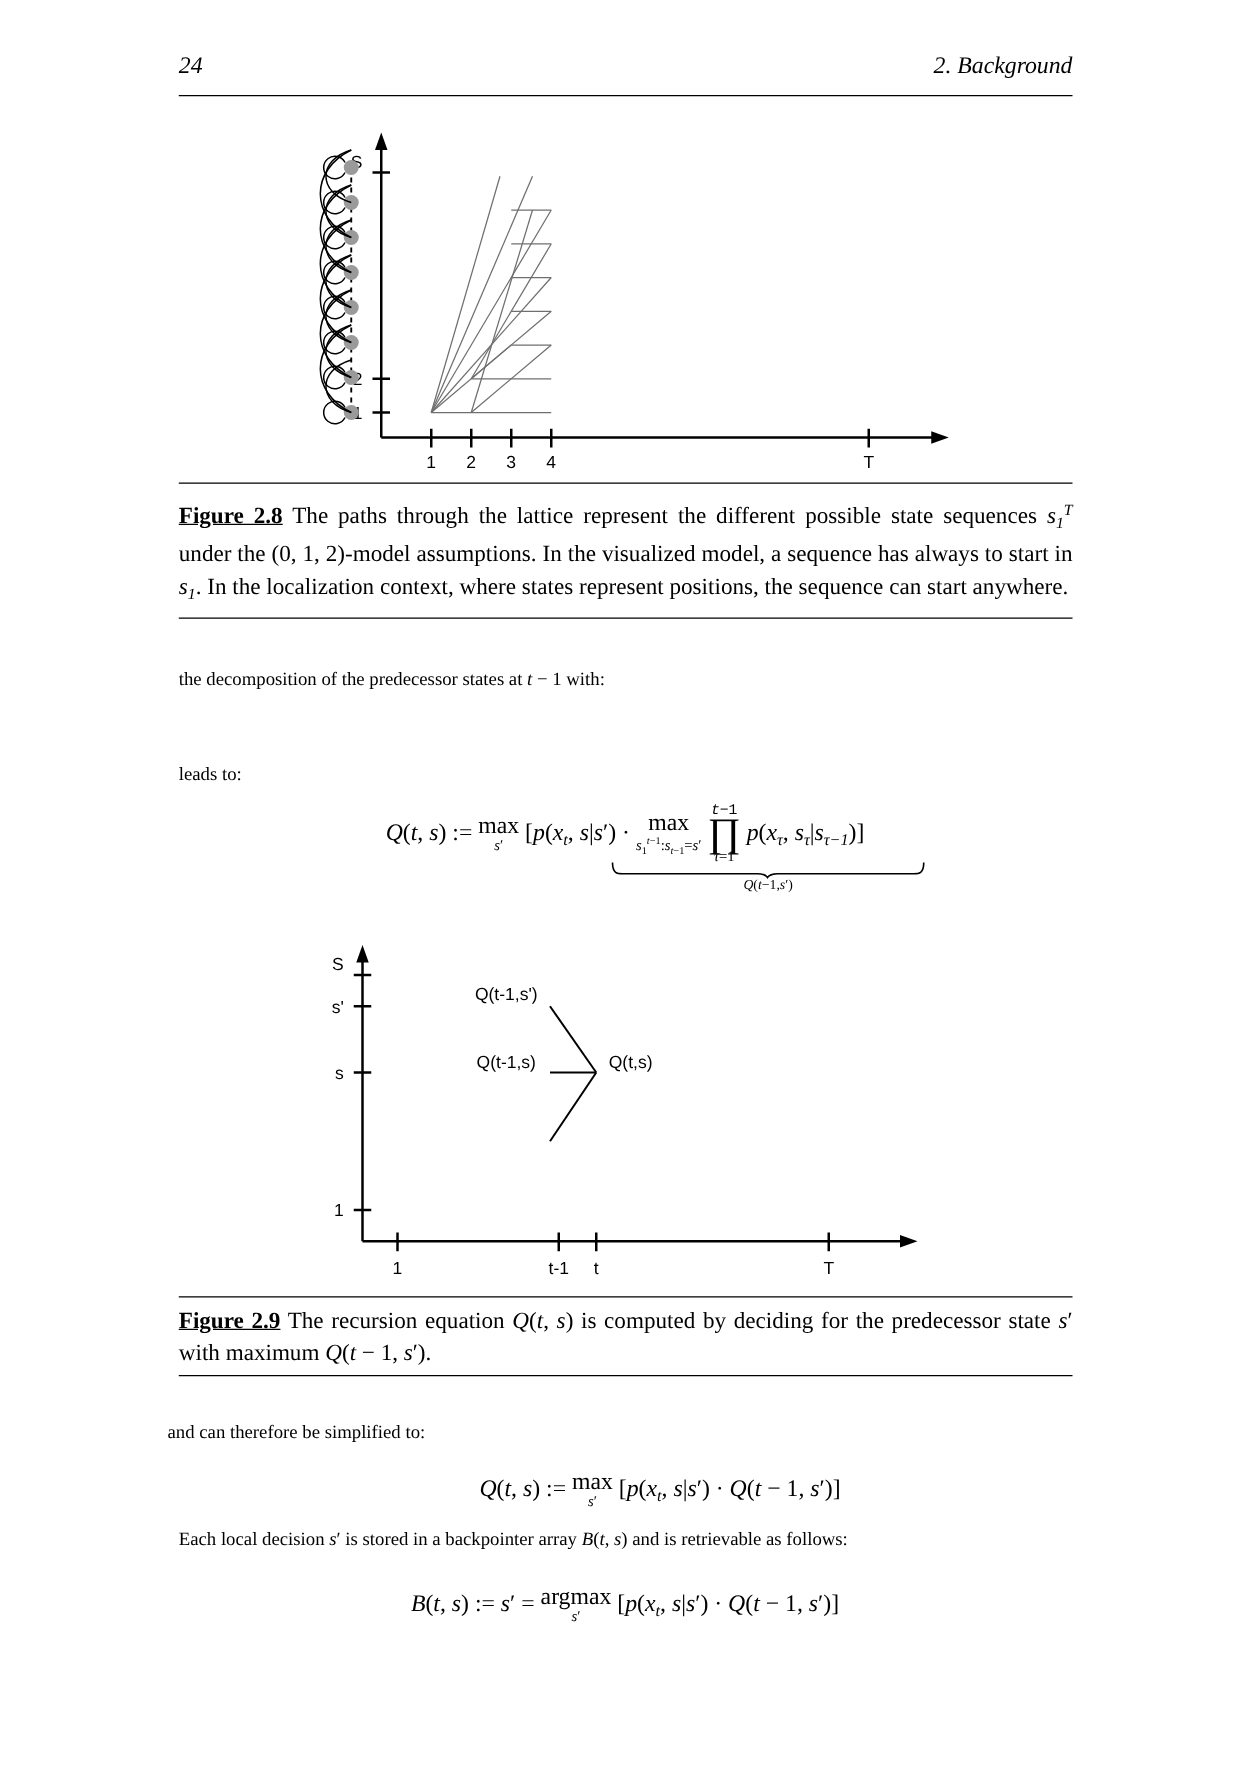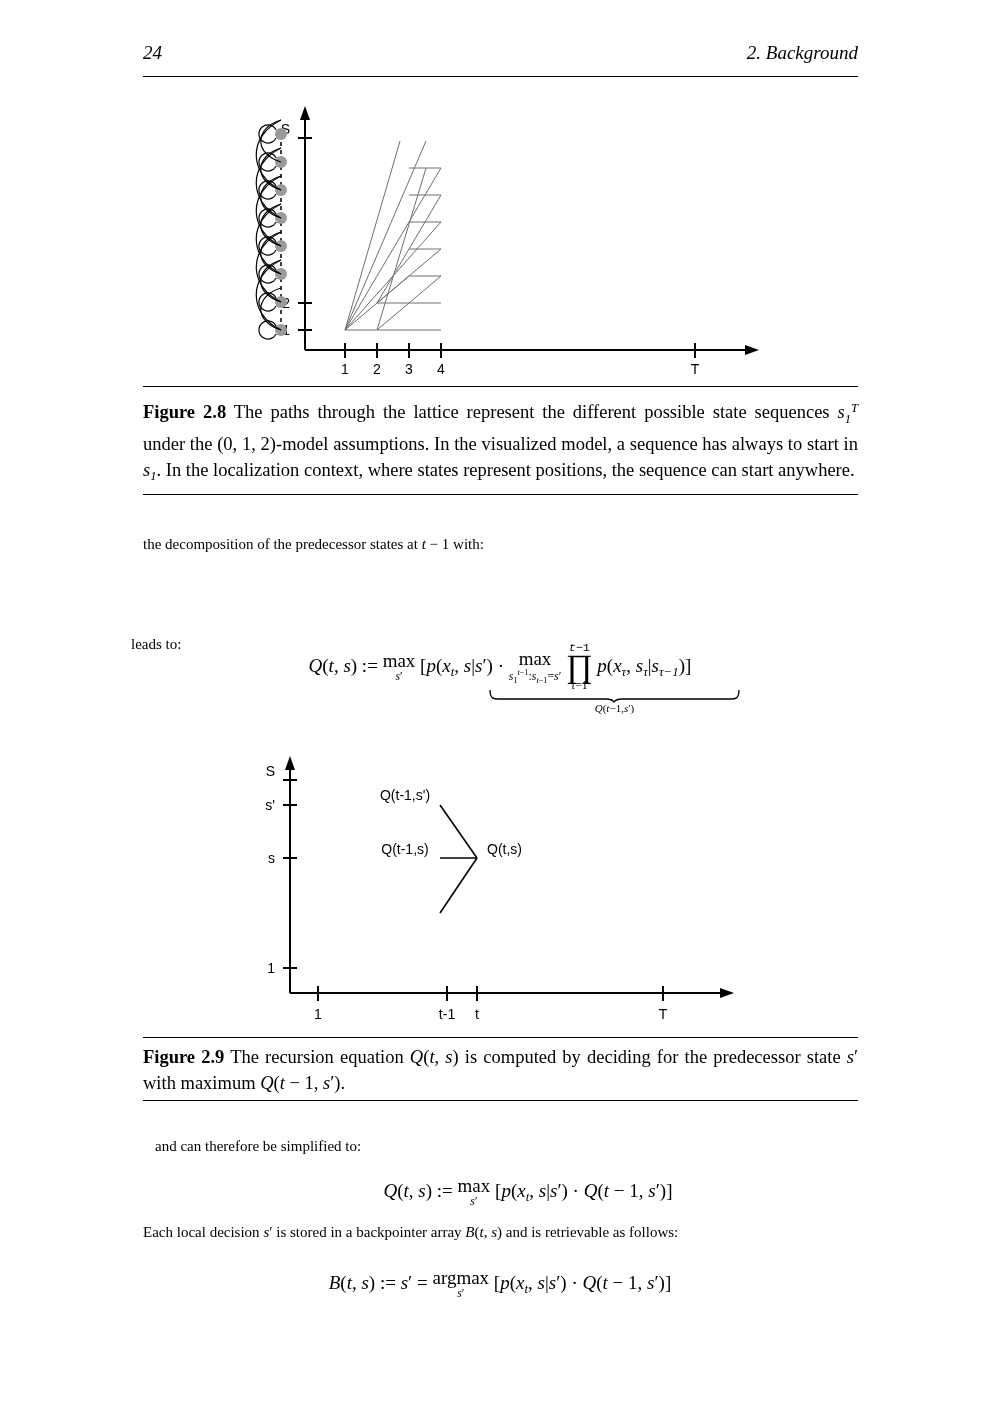--- a/index.html
+++ b/index.html
@@ -78,21 +78,21 @@
     background: #000;
   }
   .caption {
     position: absolute;
     left: 143px;
     width: 715px;
     font-size: 18.5px;
     line-height: 25.5px;
     text-align: justify;
   }
-  .caption b { font-weight: bold; }
+  .caption b { font-weight: bold; text-decoration: underline; }
   
   .figbox { position: absolute; }
   svg text {
     font-family: "Liberation Sans", sans-serif;
   }
 </style>
 </head>
 <body>
 
 <div class="page">
@@ -200,21 +200,21 @@
     <b>Figure 2.8</b>
     <span>The paths through the lattice represent the different possible state sequences </span><span class="mi">s</span><sub class="sm">1</sub><sup class="sm">T</sup><span> under the (0, 1, 2)-model assumptions. In the visualized model, a sequence has always to start in </span><span class="mi">s</span><sub class="sm">1</sub><span>. In the localization context, where states represent positions, the sequence can start anywhere.</span>
   </div>
   <div class="fig-rule" style="top:494px;"></div>
 
   <div class="para" style="left:143px; top:531px; width:715px;">
     <span>the decomposition of the predecessor states at </span><span class="mi">t</span> − 1<span> with:</span>
   </div>
 
 
-  <div class="para" style="left:131px; top:607px; width:300px;margin-top:24px;">
+  <div class="para" style="left:143px; top:607px; width:300px;">
     <span>leads to:</span>
   </div>
 
   <div class="eq" style="top:642px;">
     <span style="font-style:italic;">Q</span>(<span class="mi">t</span>, <span class="mi">s</span>) :=
     <span class="stack">
       <span class="mid mi-up">max</span>
       <span class="bot"><span class="mi">s</span>′</span>
     </span>
     [<span class="mi">p</span>(<span class="mi">x</span><sub class="sm">t</sub>, <span class="mi">s</span>|<span class="mi">s</span>′) ·
@@ -276,21 +276,21 @@
     </svg>
   </div>
 
   <div class="fig-rule" style="top:1037px;"></div>
   <div class="caption" style="top:1045px;">
     <b>Figure 2.9</b>
     <span>The recursion equation </span><span class="mi">Q</span>(<span class="mi">t</span>, <span class="mi">s</span>)<span> is computed by deciding for the predecessor state </span><span class="mi">s</span>′<span> with maximum </span><span class="mi">Q</span>(<span class="mi">t</span> − 1, <span class="mi">s</span>′)<span>.</span>
   </div>
   <div class="fig-rule" style="top:1100px;"></div>
 
-  <div class="para" style="left:155px; top:1133px; width:715px;">
+  <div class="para" style="left:134px; top:1133px; width:715px;">
     <span>and can therefore be simplified to:</span>
   </div>
 
   <div class="eq" style="top:1176px;padding-left:28px;">
     <span class="mi">Q</span>(<span class="mi">t</span>, <span class="mi">s</span>) :=
     <span class="stack">
       <span class="mid mi-up">max</span>
       <span class="bot"><span class="mi">s</span>′</span>
     </span>
     [<span class="mi">p</span>(<span class="mi">x</span><sub class="sm">t</sub>, <span class="mi">s</span>|<span class="mi">s</span>′) · <span class="mi">Q</span>(<span class="mi">t</span> − 1, <span class="mi">s</span>′)]

